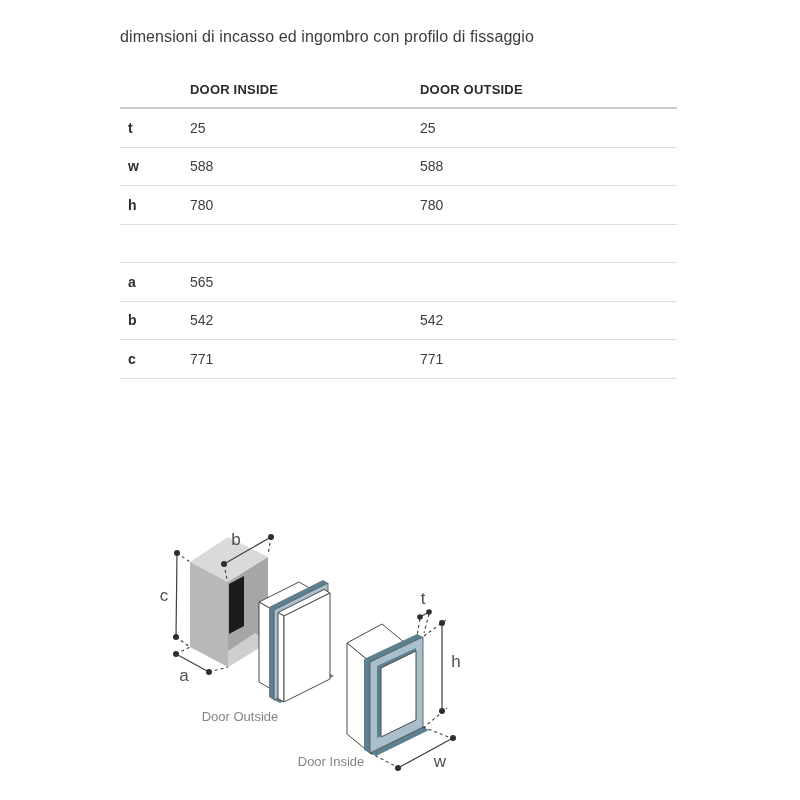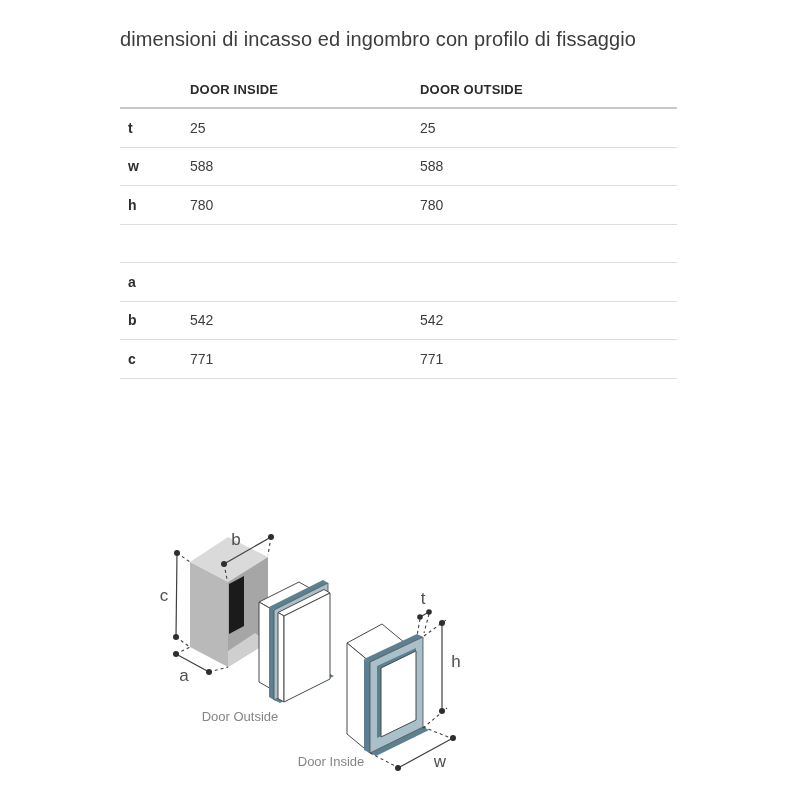--- a/index.html
+++ b/index.html
@@ -5,21 +5,21 @@
   * { margin:0; padding:0; box-sizing:border-box; }
   html,body { width:800px; height:800px; }
   body {
     background:#ffffff;
     font-family:"Liberation Sans", sans-serif;
     position:relative;
     overflow:hidden;
   }
   .page-title {
     position:absolute; left:120px; top:28px;
-    font-size:20px; color:#3c3c3c; letter-spacing:.1px;
+    font-size:16px; color:#3c3c3c; letter-spacing:.1px;
   }
   .spec-table { position:absolute; left:120px; top:72px; width:557px; }
   .t-row {
     display:grid; grid-template-columns:70px 230px 1fr;
     align-items:center; height:38.5px;
     border-bottom:1px solid #dedede;
     font-size:14px; color:#3d3d3d;
   }
   .t-row.header {
     height:37px; border-bottom:2px solid #c9c9c9;
@@ -59,20 +59,21 @@
     <div>780</div>
     <div>780</div>
   </div>
   <div class="t-row">
     <div class="lbl"></div>
     <div></div>
     <div></div>
   </div>
   <div class="t-row">
     <div class="lbl">a</div>
+    <div>565</div>
   </div>
   <div class="t-row">
     <div class="lbl">b</div>
     <div>542</div>
     <div>542</div>
   </div>
   <div class="t-row">
     <div class="lbl">c</div>
     <div>771</div>
     <div>771</div>

